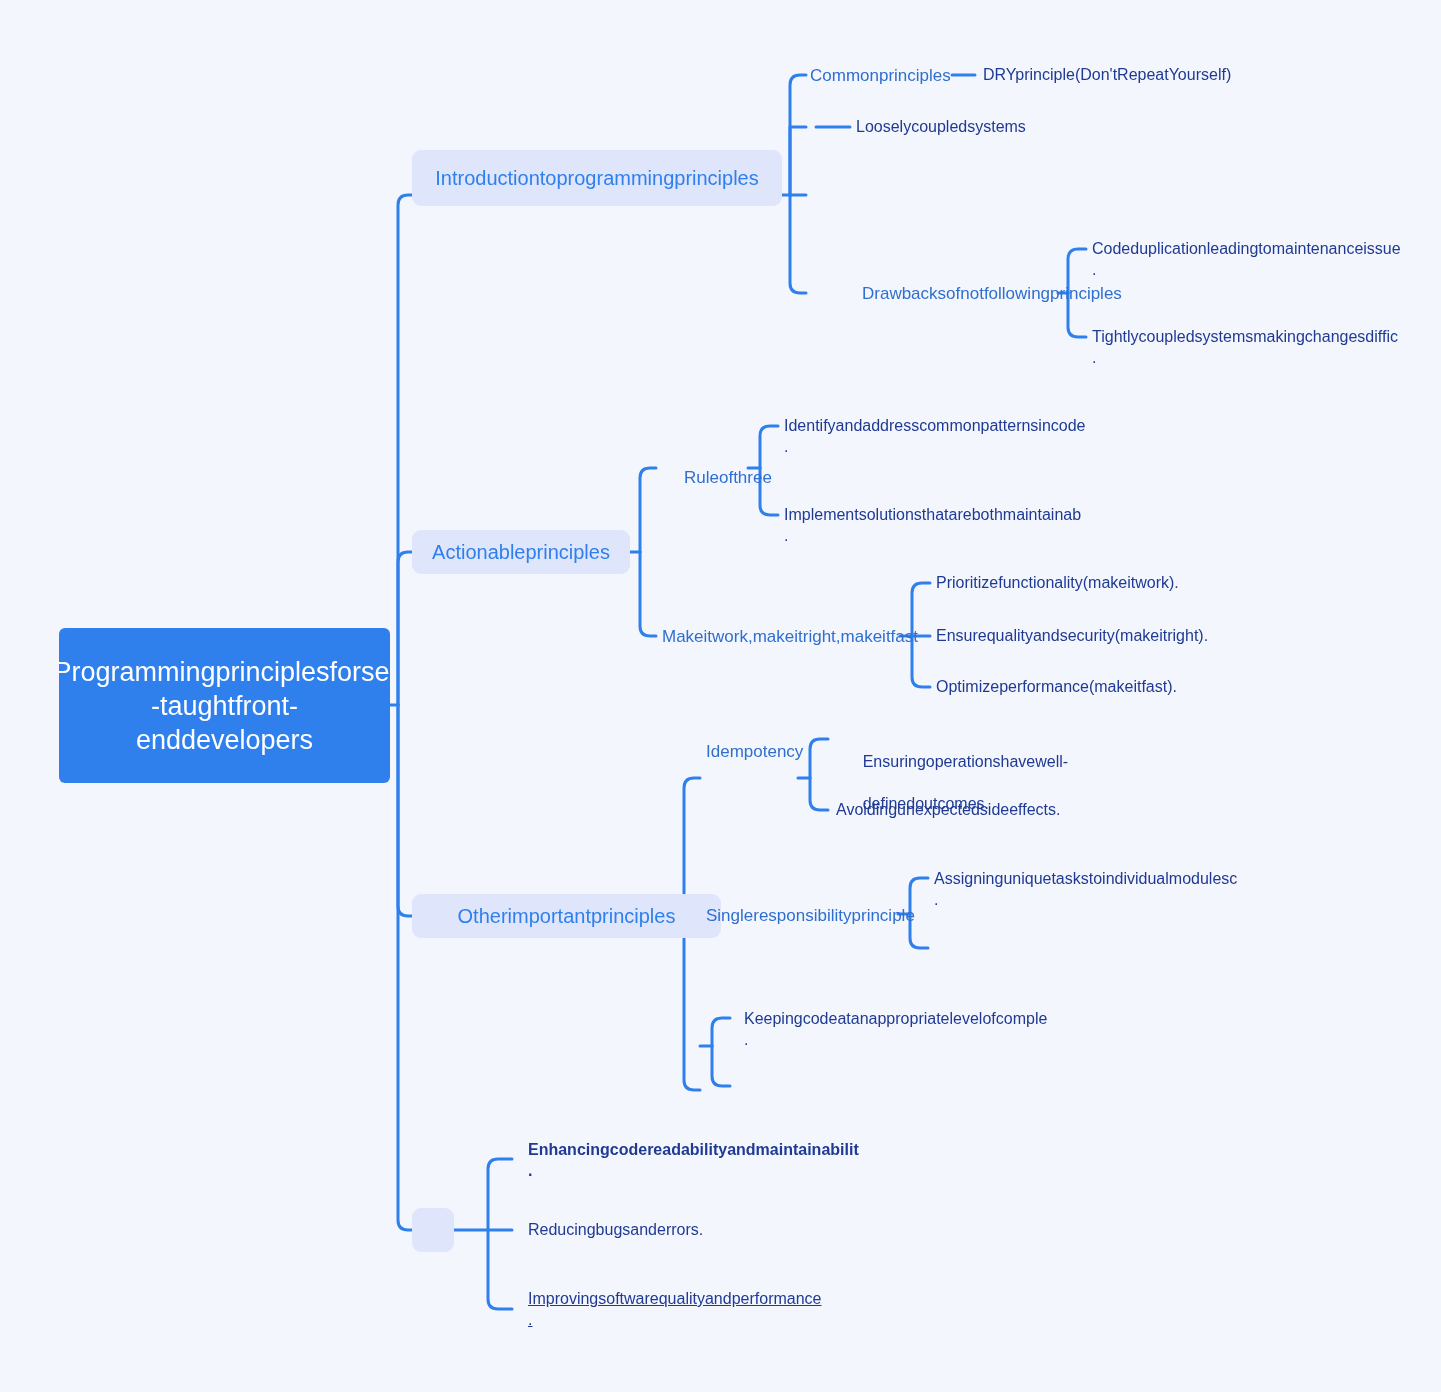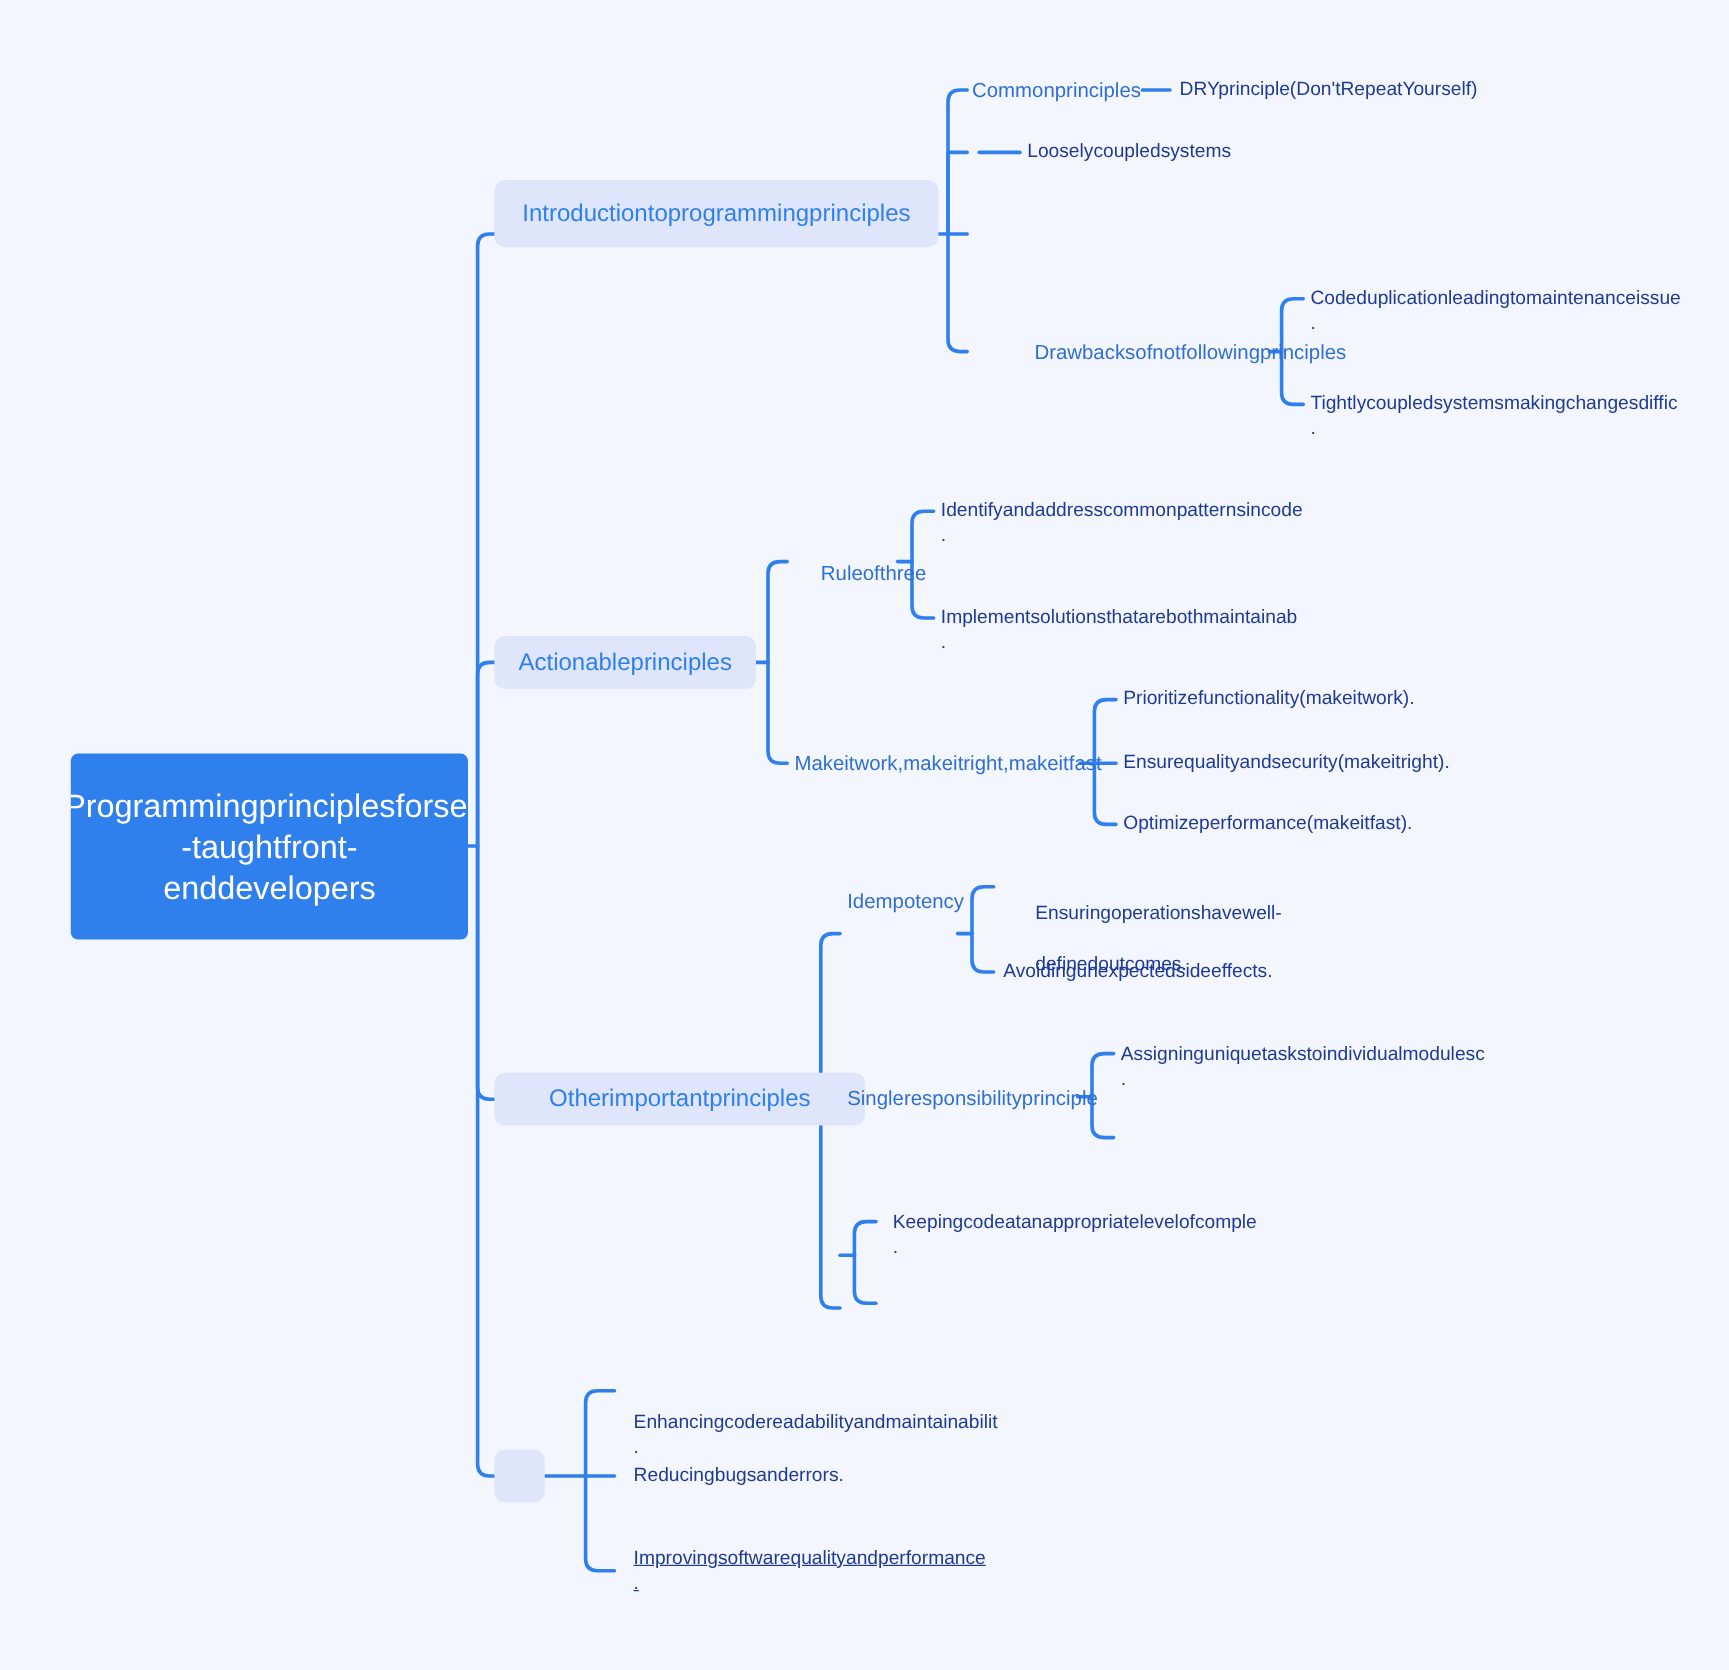--- a/index.html
+++ b/index.html
@@ -271,21 +271,21 @@
     <span class="txt clip-text">
       <span>Keepingcodeatanappropriatelevelofcomple</span><br>
       <span>.</span>
     </span>
   </div>
 
   <div class="node leaf-node" style="left:744px; top:1076px; width:160px; height:20px;">
     <span class="txt"></span>
   </div>
 
-  <div class="node leaf-node" style="left:528px; top:1175px; width:330px;">
+  <div class="node leaf-node" style="left:528px; top:1139px; width:330px;font-weight:bold;">
     <span class="txt clip-text">
       <span>Enhancingcodereadabilityandmaintainabilit</span><br>
       <span>.</span>
     </span>
   </div>
 
   <div class="node leaf-node clip-text" style="left:528px; top:1219px; height:22px;">
     <span class="txt">Reducingbugsanderrors.</span>
   </div>
 

